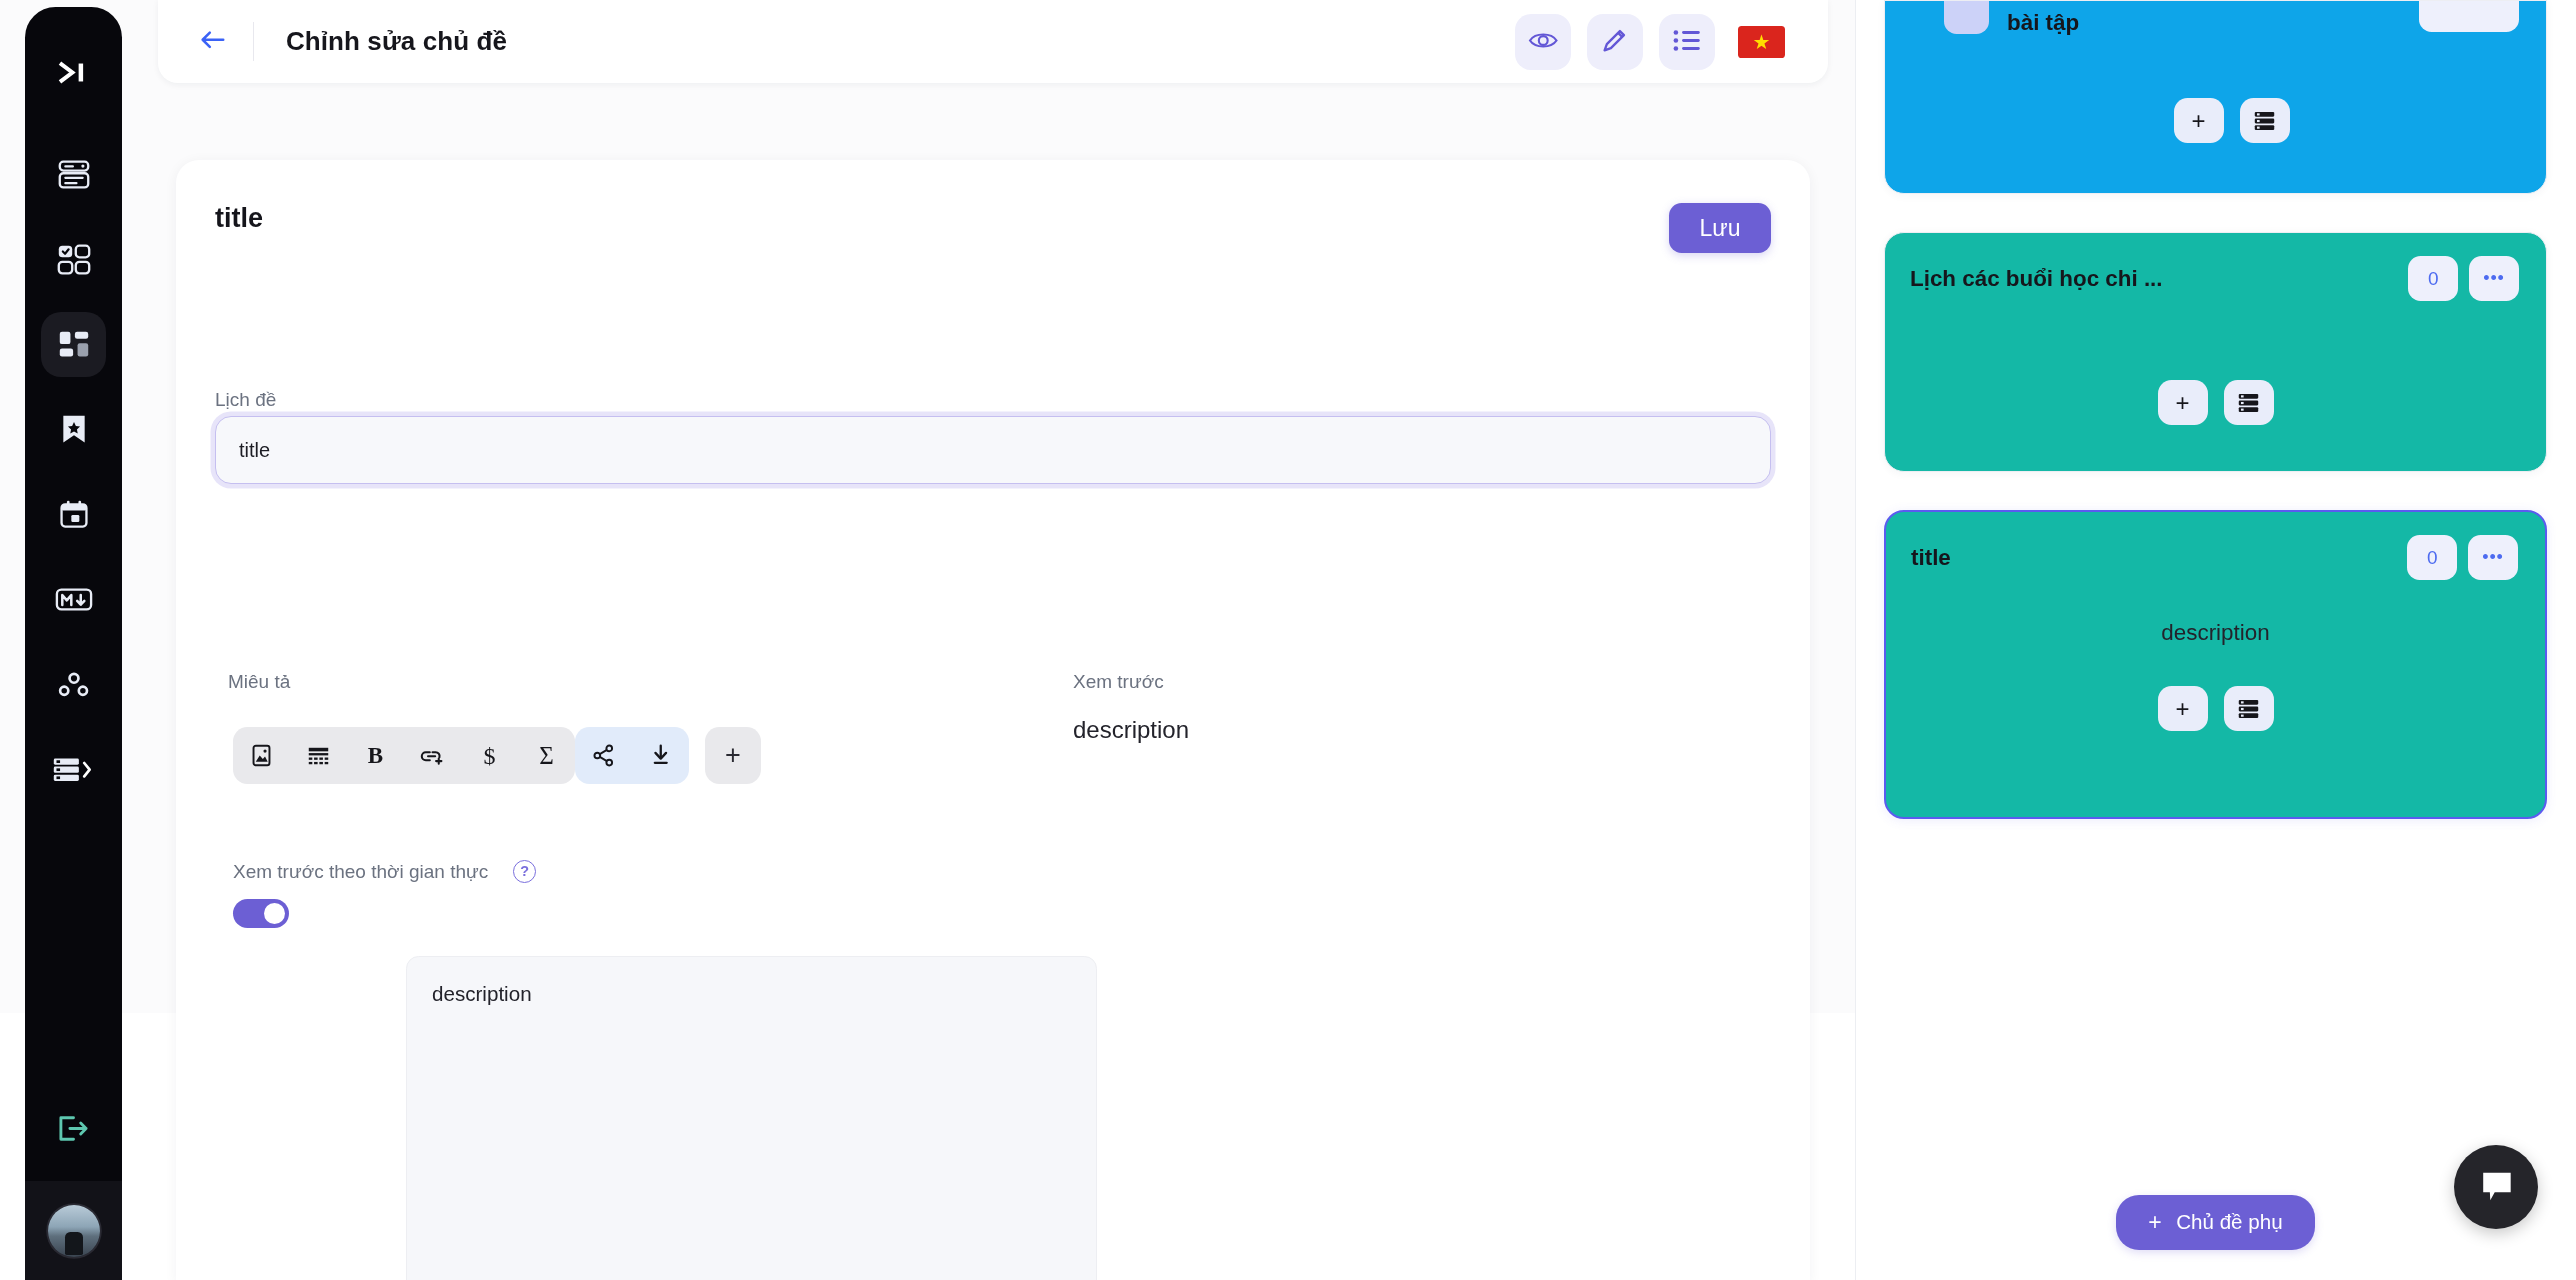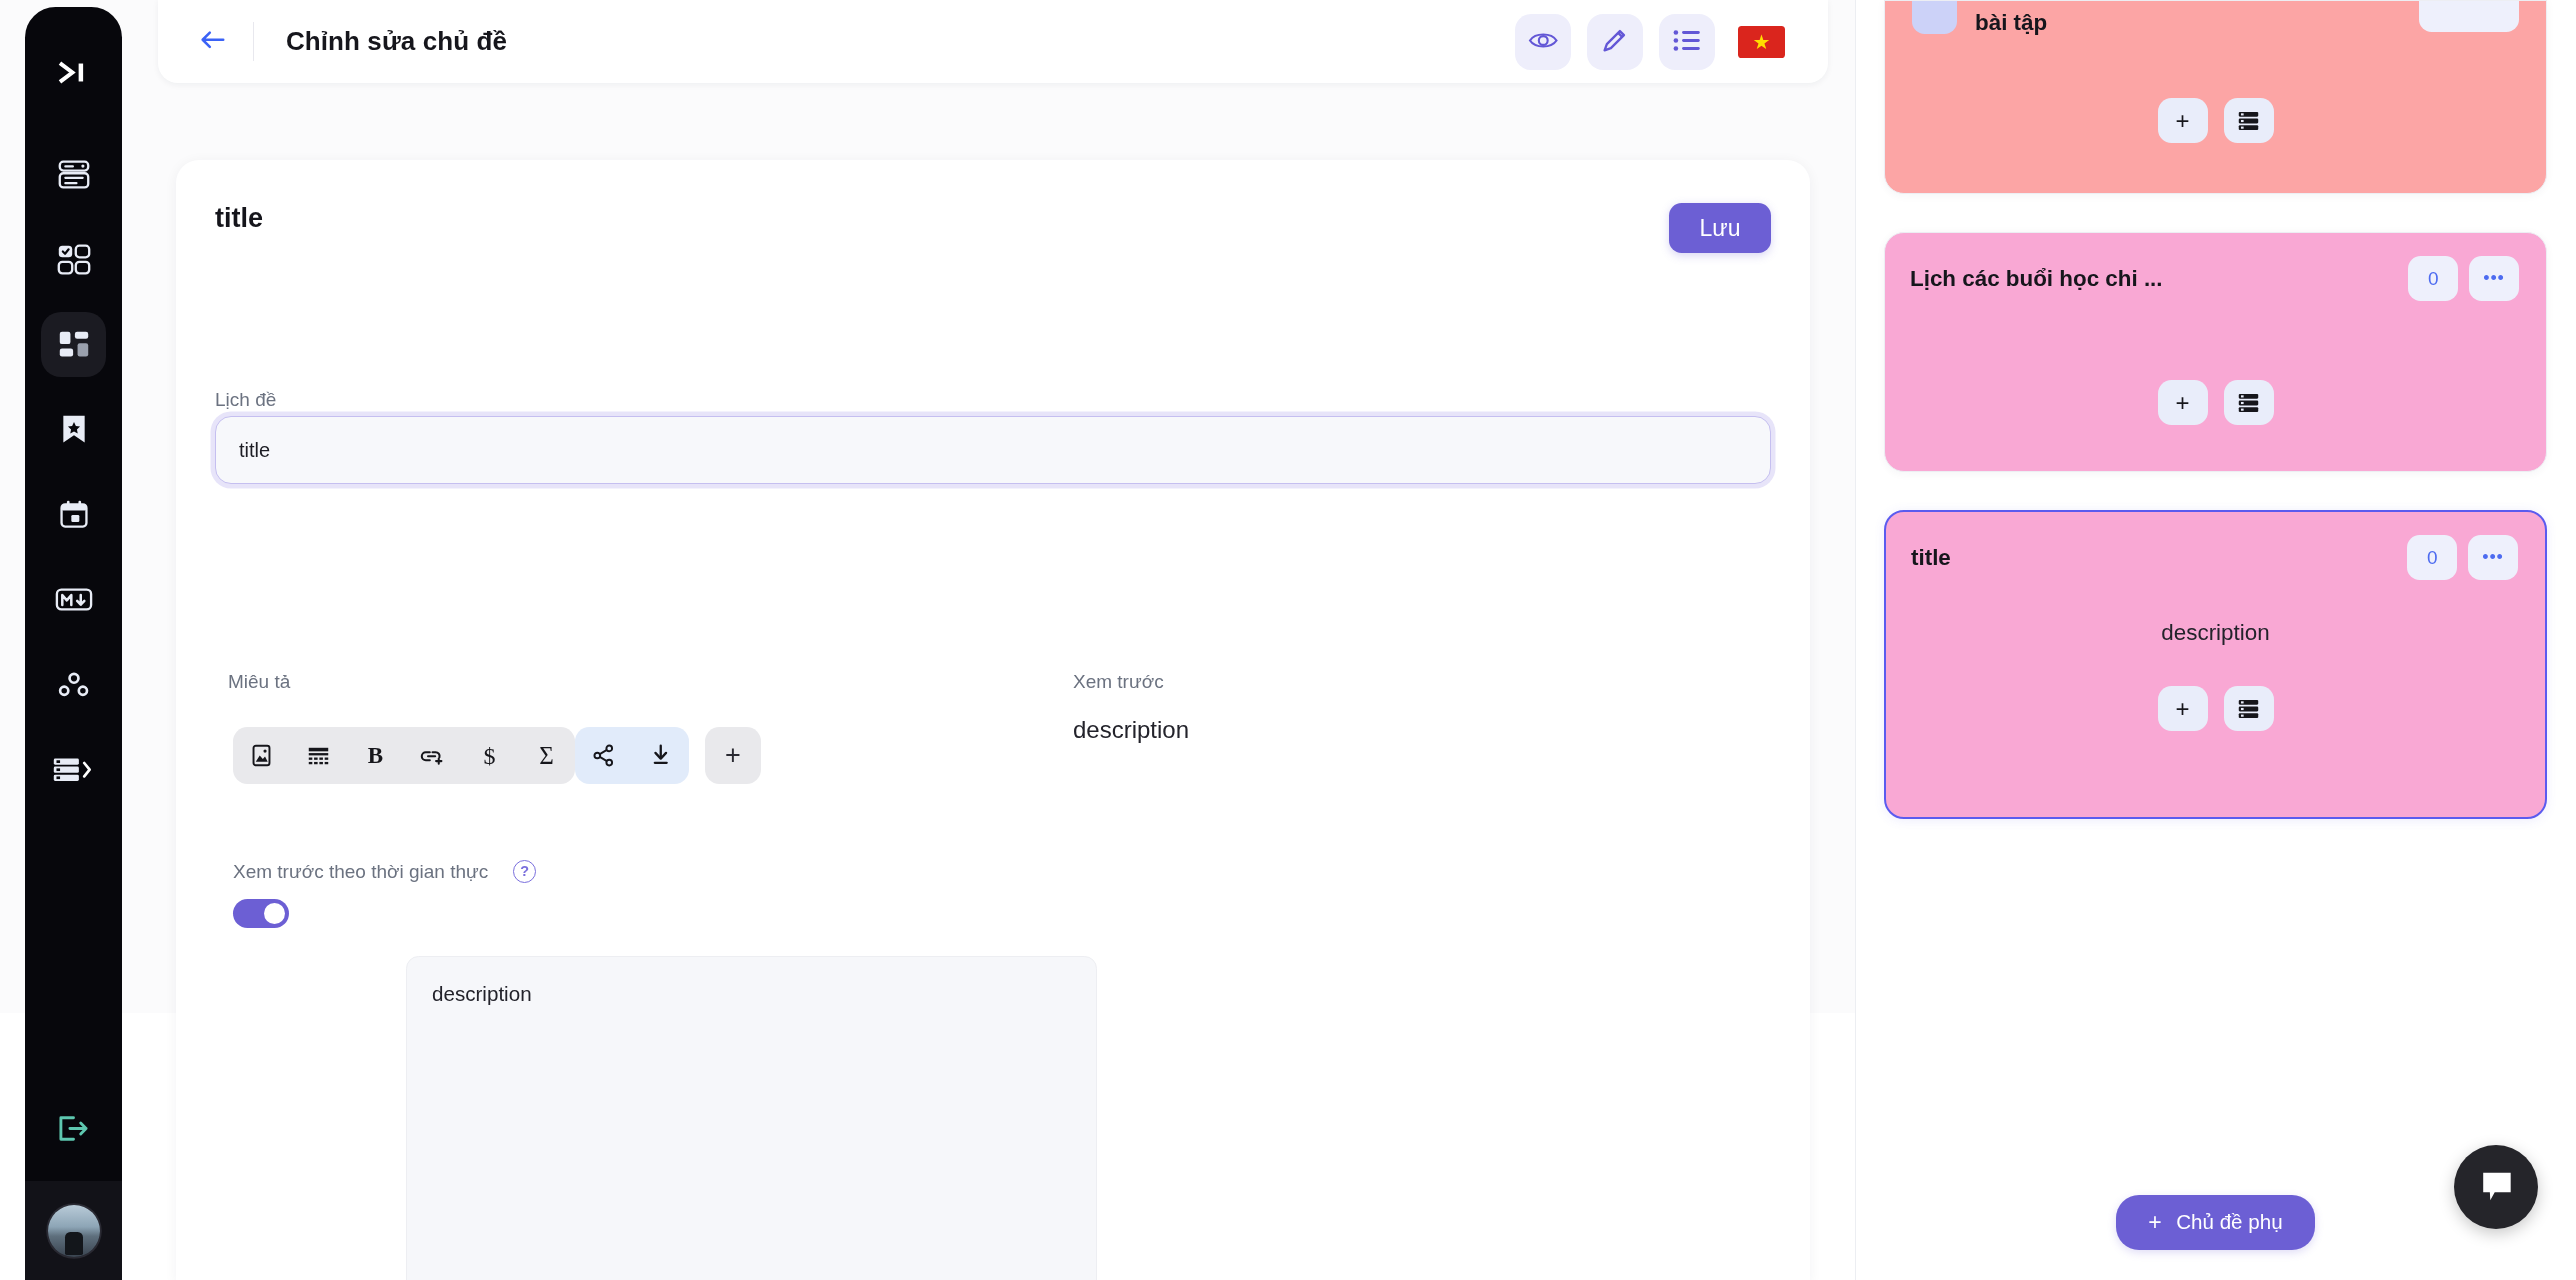--- a/index.html
+++ b/index.html
@@ -229,21 +229,21 @@
     display: flex; align-items: center; justify-content: center;
     cursor: pointer; color: #4d6bf0; font-size: 23px; line-height: 1;
   }
   .rpanel-body {
     position: relative; flex: 1 1 auto;
     padding: 0 29px 0 29px;
     overflow: hidden;
   }
 
   .topic-card {
-    background: #f9a8d4;
+    background: #14b8a6;
     border: 1.3px solid #edeef3;
     border-radius: 20px;
     box-shadow: 0 1.8px 8px rgba(30,35,70,.045);
     position: relative;
     margin-bottom: 30.5px;
     margin-top: 38px;
   }
   .topic-card.selected {
     border: 2.7px solid #5b5bef;
     box-shadow: 0 1.8px 10.8px rgba(91,91,239,.10);
@@ -276,26 +276,27 @@
   }
   .round-btn {
     width: 50px; height: 45px; border-radius: 13.5px;
     background: #e9edfa;
     display: flex; align-items: center; justify-content: center;
     cursor: pointer; color: #16161b; font-size: 24px; line-height: 1;
   }
 
   
   .clipped-card {
-    background: #fca5a5; border: 1.3px solid #edeef3;
+    background: #0ea5e9; border: 1.3px solid #edeef3;
     border-radius: 0 0 20px 20px;
     box-shadow: 0 1.8px 8px rgba(30,35,70,.045);
     position: relative;
     margin-bottom: 30.5px;
     padding-bottom: 25px;
+    padding-left: 32px;
   }
   .cl-row {
     display: flex; align-items: center; gap: 18px;
     padding: 0 27px; height: 43px; overflow: hidden;
   }
   .cl-badge {
     width: 45px; height: 43px; border-radius: 0 0 12.6px 12.6px;
     background: #ccd2f8; margin-top: -20px;
   }
   .cl-label { font-size: 22.4px; font-weight: 700; color: #16161c; }

